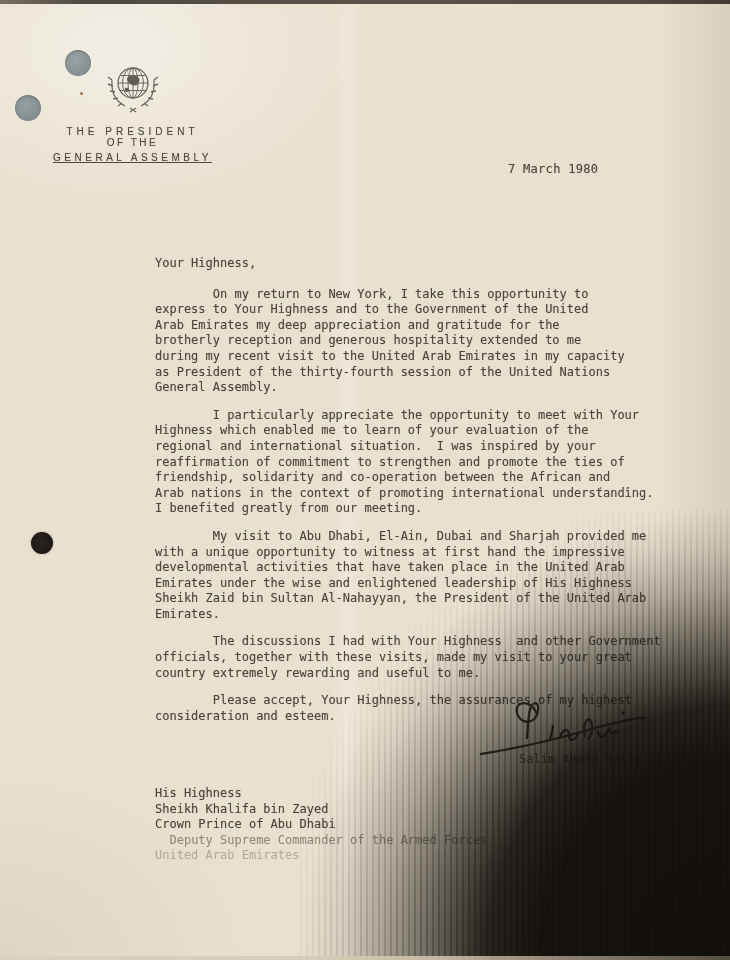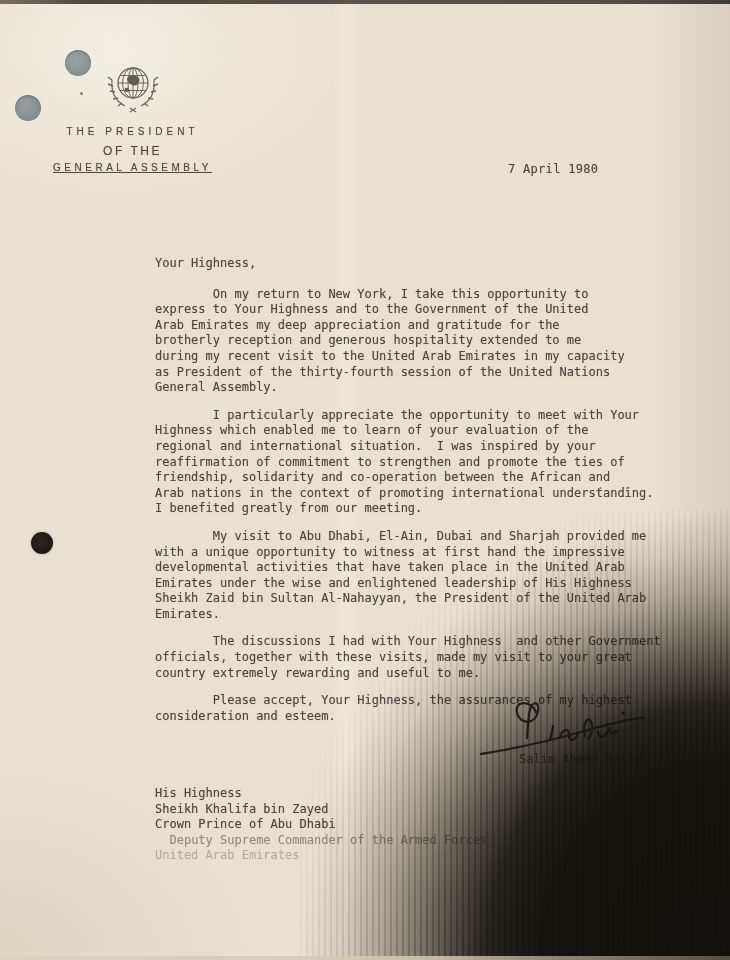--- a/index.html
+++ b/index.html
@@ -44,21 +44,21 @@
   }
   .letterhead {
     position: absolute; left: 40px; top: 62px; width: 185px;
     text-align: center;
     font-family: "Liberation Sans", sans-serif;
     color: #4f4a41;
   }
   .letterhead .emblem { display: block; margin: 0 auto 6px auto; opacity: 0.85; }
   .lh1 { font-size: 10px; letter-spacing: 4px; white-space: nowrap;
          text-shadow: 0 0 1px rgba(79,74,65,0.45); }
-  .lh2 { font-size: 12px;  letter-spacing: 2.5px; margin-top: 7px;
+  .lh2 { font-size: 10px;  letter-spacing: 2.5px; margin-top: 0;
          text-shadow: 0 0 1px rgba(79,74,65,0.4); }
   .lh3 { font-size: 10px; letter-spacing: 3.5px; margin-top: 4px; white-space: nowrap;
          text-shadow: 0 0 1px rgba(79,74,65,0.45); text-decoration: underline; }
   .date {
     position: absolute; left: 508px; top: 162px;
     font-size: 12px; letter-spacing: 0.3px;
     text-shadow: 0 0 1px rgba(75,70,62,0.35);
   }
   .letter-body {
     position: absolute; left: 155px; top: 240px; width: 540px;
@@ -145,21 +145,21 @@
       <path class="ink-line" d="M40,44 C50,39 54,30 53,18" stroke-width="1.2"></path>
       <path class="ink-line" d="M53,18 l4,-3 M52,24 l5,-2 M50,30 l5,-1 M47,36 l5,1 M43,41 l4,3" stroke-width="1.4"></path>
 
       <path class="ink-line" d="M29,46 l6,4 M35,46 l-6,4" stroke-width="1.2"></path>
     </svg>
     <div class="lh1">THE PRESIDENT</div>
     <div class="lh2">OF THE</div>
     <div class="lh3">GENERAL ASSEMBLY</div>
   </div>
 
-  <div class="date">7 April 1980</div>
+  <div class="date">7 March 1980</div>
 
   <div class="letter-body">
     <p class="salutation">Your Highness,</p>
     <p class="para">        On my return to New York, I take this opportunity to
 express to Your Highness and to the Government of the United
 Arab Emirates my deep appreciation and gratitude for the
 brotherly reception and generous hospitality extended to me
 during my recent visit to the United Arab Emirates in my capacity
 as President of the thirty-fourth session of the United Nations
 General Assembly.</p>

